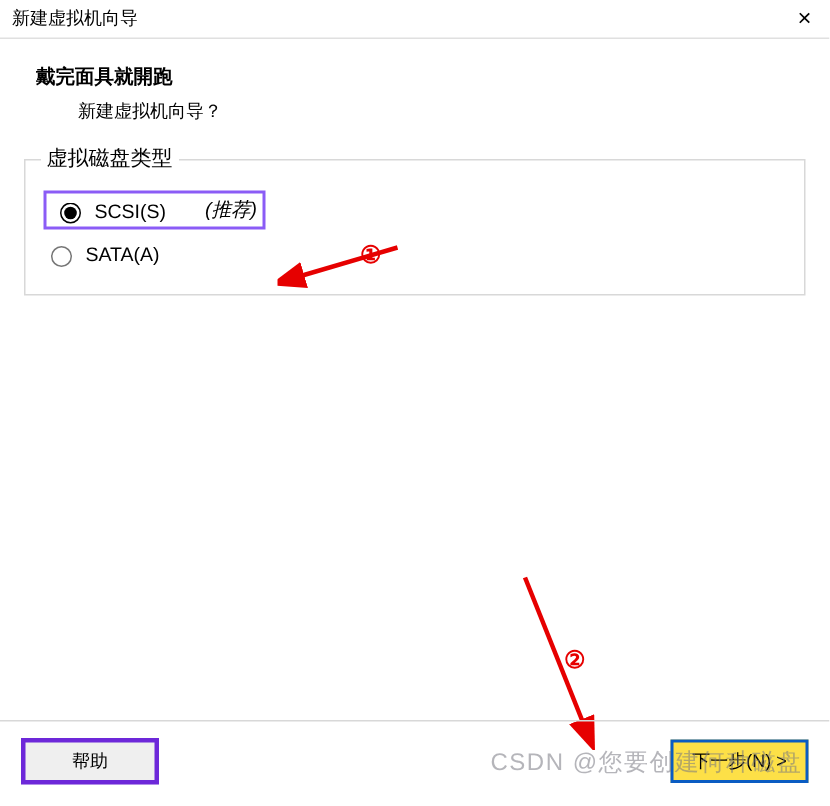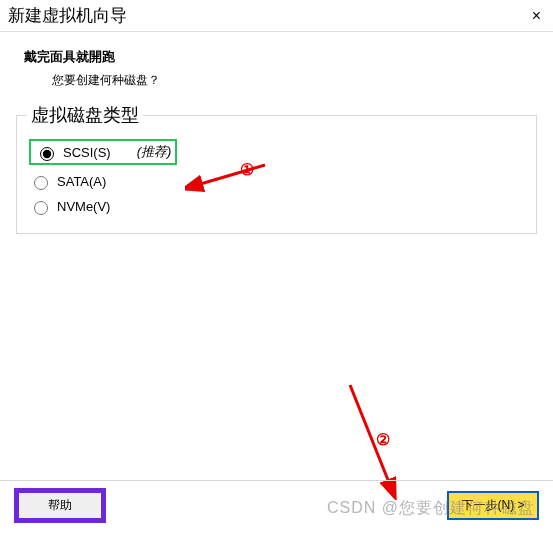--- a/index.html
+++ b/index.html
@@ -13,21 +13,21 @@
     position: relative;
     overflow: hidden;
   }
   .titlebar {
     display: flex;
     justify-content: space-between;
     align-items: center;
     padding: 4px 8px 4px 8px;
     border-bottom: 1px solid #e0e0e0;
   }
-  .titlebar .title { font-size: 17px; }
+  .titlebar .title { font-size: 12px; }
   .close-x {
     font-size: 16px;
     line-height: 14px;
     cursor: pointer;
     padding: 0 4px;
   }
   .header {
     padding: 16px 20px 10px 24px;
   }
   .header .heading {
@@ -40,36 +40,36 @@
   }
   .content {
     padding: 4px 14px;
   }
   fieldset.group {
     border: 1px solid #d8d8d8;
     padding: 8px 10px 14px 10px;
   }
   fieldset.group legend {
     padding: 0 4px;
-    font-size: 18px;
+    font-size: 14px;
   }
   .radio-row {
     display: flex;
     align-items: center;
     gap: 6px;
     padding: 4px 2px;
     font-size: 13px;
   }
   .radio-row input[type=radio] {
     width: 14px; height: 14px;
     accent-color: #000;
   }
   .rec { margin-left: 20px; font-style: italic; }
   .highlight-box {
-    border: 2px solid #22c55e;
+    border: 2px solid #8b5cf6;
     padding: 2px 4px;
     display: inline-flex;
     align-items: center;
     gap: 6px;
     justify-content: space-between;
   }
   .sep {
     position: absolute;
     left: 0; right: 0;
     bottom: 56px;
@@ -81,21 +81,21 @@
     display: flex;
     align-items: center;
     padding: 0 14px;
     gap: 10px;
   }
   .spacer { flex: 1; }
   button.win {
     font-family: inherit;
     font-size: 12px;
     background: #efefef;
-    border: 5px solid #6d28d9;
+    border: 3px solid #6d28d9;
     padding: 4px 0;
     min-width: 92px;
     cursor: pointer;
   }
   button.win.primary {
     border: 2px solid #0a5cc2;
     background: #fde047;
     margin-left: 46px;
   }
   .arrow-svg {
@@ -121,45 +121,41 @@
 </head>
 <body>
 
 <div class="titlebar">
   <span class="title">新建虚拟机向导</span>
   <span class="close-x">×</span>
 </div>
 
 <div class="header">
   <div class="heading">戴完面具就開跑</div>
-  <div class="sub">您要创建何种磁盘？</div>
+  <div class="sub">新建虚拟机向导？</div>
 </div>
 
 <div class="content">
   <fieldset class="group">
     <legend>虚拟磁盘类型</legend>
 
 
     <div class="radio-row">
       <span class="highlight-box">
         <input type="radio" name="disktype" checked="" style="">
         <span>SCSI(S)</span>
         <span class="rec">(推荐)</span>
       </span>
     </div>
 
     <label class="radio-row">
       <input type="radio" name="disktype" style="">
       <span>SATA(A)</span>
     </label>
 
-    <label class="radio-row">
-      <input type="radio" name="disktype" style="">
-      <span>NVMe(V)</span>
-    </label>
   </fieldset>
 </div>
 
 <svg class="arrow-svg" style="left:185px; top:155px;" width="90" height="50">
   <defs>
     <marker id="ah1" markerWidth="10" markerHeight="10" refX="2" refY="3" orient="auto">
       <path d="M0,0 L0,6 L8,3 z" fill="#e60000"></path>
     </marker>
   </defs>
   <line x1="80" y1="10" x2="12" y2="30" stroke="#e60000" stroke-width="3" marker-end="url(#ah1)"></line>

